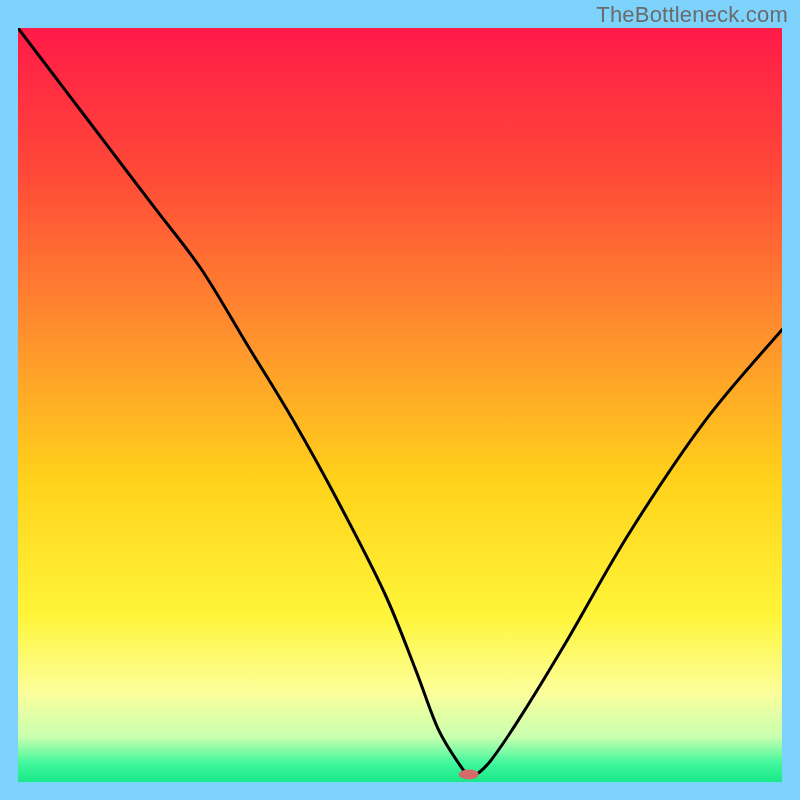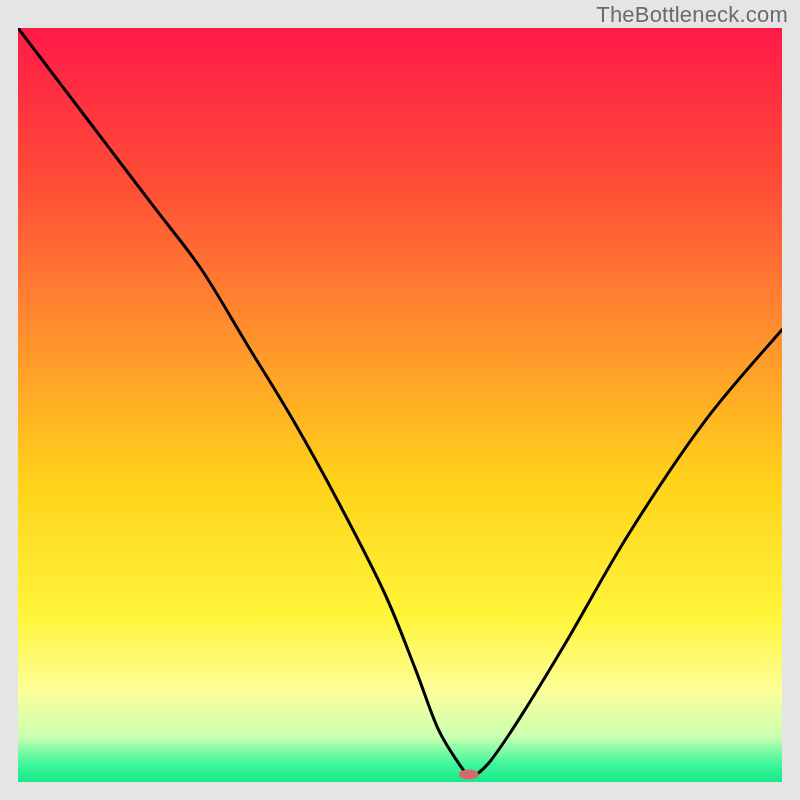--- a/index.html
+++ b/index.html
@@ -8,21 +8,21 @@
     width: 800px;
     height: 800px;
     background: #000;
     font-family: Arial, Helvetica, sans-serif;
     overflow: hidden;
   }
   .frame {
     position: relative;
     width: 800px;
     height: 800px;
-    background: #e5e5e5;
+    background: #7dd3fc;
   }
   .watermark {
     position: absolute;
     top: 2px;
     right: 12px;
     color: #6b6b6b;
     font-size: 22px;
     font-weight: 500;
     letter-spacing: 0.2px;
     user-select: none;

